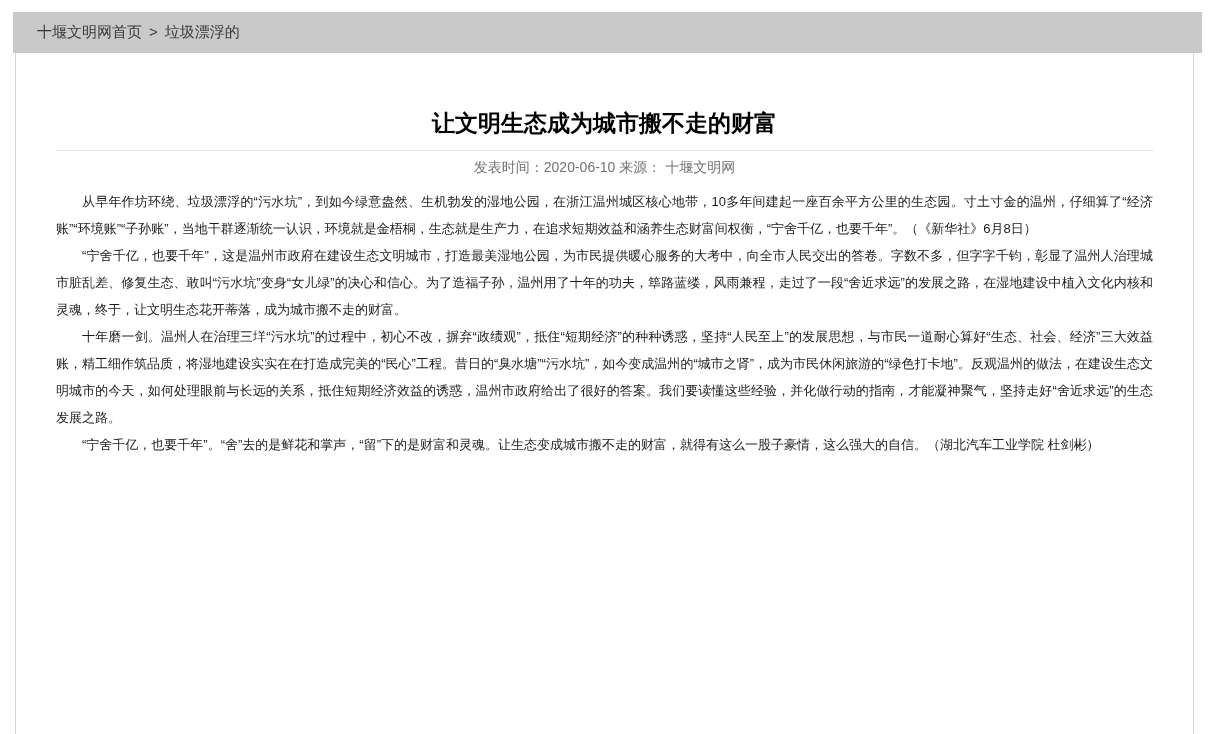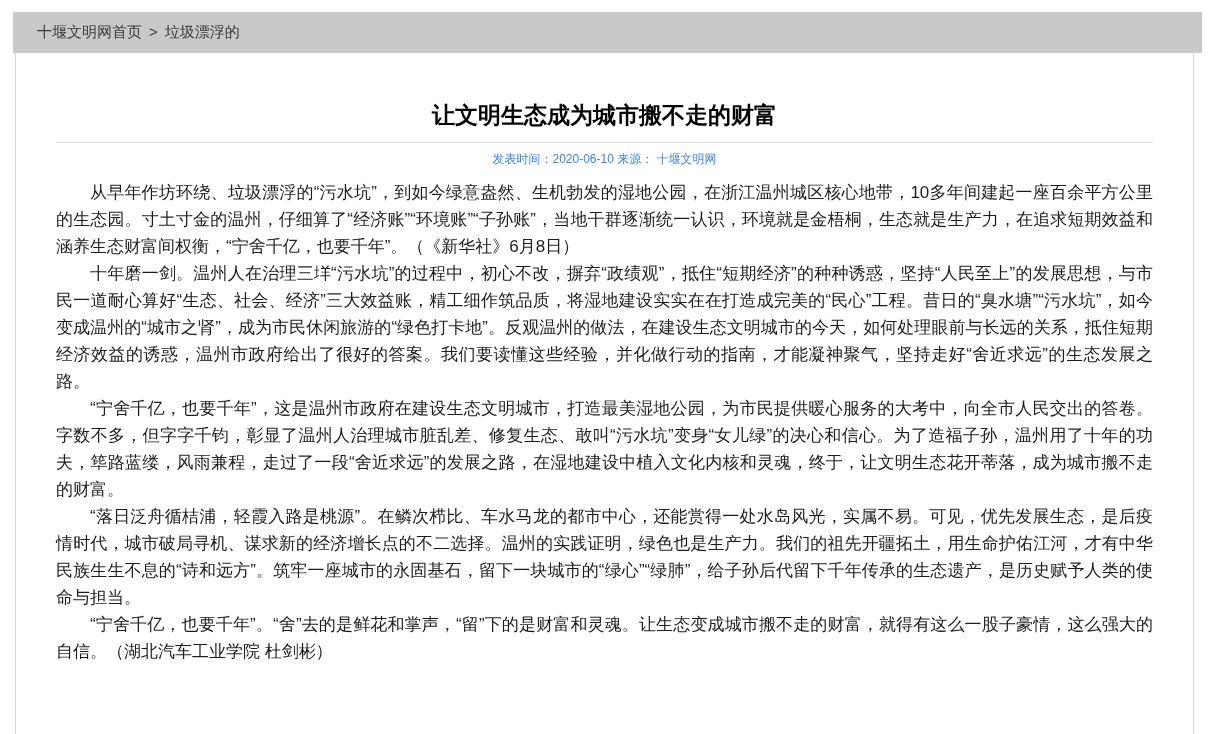--- a/index.html
+++ b/index.html
@@ -29,47 +29,47 @@
   .breadcrumb a { color: #3a3a3a; text-decoration: none; cursor: pointer; }
   .topbar-date { color: #3a3a3a; }
 
   
   .content-frame {
     margin: 0 18px 0 15px;
     height: 681px;
     background: #ffffff;
     border-left: 1px solid #d6d6d6;
     border-right: 1px solid #d6d6d6;
-    padding: 8px 40px;
+    padding: 16px 40px;
   }
 
   .article-title {
     margin: 0;
     padding-top: 40px;
     text-align: center;
     font-size: 23px;
     font-weight: bold;
     color: #000;
     line-height: 28px;
   }
   .title-divider {
     border: none;
     border-top: 1px solid #e2e2e2;
     margin: 13px 0 0 0;
   }
   .publish-meta {
     text-align: center;
-    font-size: 12px;
-    color: #3b82f6;
+    font-size: 14px;
+    color: #737373;
     padding: 8px 0 11px 0;
   }
 
   .article-body p {
     margin: 0;
-    font-size: 17px;
+    font-size: 13px;
     line-height: 27px;
     color: #1c1c1c;
     text-indent: 2em;
     text-align: justify;
   }
 </style>
 </head>
 <body>
 
 <div class="topbar">
@@ -83,19 +83,18 @@
 <div class="content-frame">
 
   <h1 class="article-title">让文明生态成为城市搬不走的财富</h1>
 
   <hr class="title-divider">
 
   <div class="publish-meta">发表时间：2020-06-10 来源： 十堰文明网</div>
 
   <div class="article-body">
     <p>从早年作坊环绕、垃圾漂浮的“污水坑”，到如今绿意盎然、生机勃发的湿地公园，在浙江温州城区核心地带，10多年间建起一座百余平方公里的生态园。寸土寸金的温州，仔细算了“经济账”“环境账”“子孙账”，当地干群逐渐统一认识，环境就是金梧桐，生态就是生产力，在追求短期效益和涵养生态财富间权衡，“宁舍千亿，也要千年”。（《新华社》6月8日）</p>
+    <p>“宁舍千亿，也要千年”，这是温州市政府在建设生态文明城市，打造最美湿地公园，为市民提供暖心服务的大考中，向全市人民交出的答卷。字数不多，但字字千钧，彰显了温州人治理城市脏乱差、修复生态、敢叫“污水坑”变身“女儿绿”的决心和信心。为了造福子孙，温州用了十年的功夫，筚路蓝缕，风雨兼程，走过了一段“舍近求远”的发展之路，在湿地建设中植入文化内核和灵魂，终于，让文明生态花开蒂落，成为城市搬不走的财富。</p>
     <p>十年磨一剑。温州人在治理三垟“污水坑”的过程中，初心不改，摒弃“政绩观”，抵住“短期经济”的种种诱惑，坚持“人民至上”的发展思想，与市民一道耐心算好“生态、社会、经济”三大效益账，精工细作筑品质，将湿地建设实实在在打造成完美的“民心”工程。昔日的“臭水塘”“污水坑”，如今变成温州的“城市之肾”，成为市民休闲旅游的“绿色打卡地”。反观温州的做法，在建设生态文明城市的今天，如何处理眼前与长远的关系，抵住短期经济效益的诱惑，温州市政府给出了很好的答案。我们要读懂这些经验，并化做行动的指南，才能凝神聚气，坚持走好“舍近求远”的生态发展之路。</p>
-    <p>“宁舍千亿，也要千年”，这是温州市政府在建设生态文明城市，打造最美湿地公园，为市民提供暖心服务的大考中，向全市人民交出的答卷。字数不多，但字字千钧，彰显了温州人治理城市脏乱差、修复生态、敢叫“污水坑”变身“女儿绿”的决心和信心。为了造福子孙，温州用了十年的功夫，筚路蓝缕，风雨兼程，走过了一段“舍近求远”的发展之路，在湿地建设中植入文化内核和灵魂，终于，让文明生态花开蒂落，成为城市搬不走的财富。</p>
-    <p>“落日泛舟循桔浦，轻霞入路是桃源”。在鳞次栉比、车水马龙的都市中心，还能赏得一处水岛风光，实属不易。可见，优先发展生态，是后疫情时代，城市破局寻机、谋求新的经济增长点的不二选择。温州的实践证明，绿色也是生产力。我们的祖先开疆拓土，用生命护佑江河，才有中华民族生生不息的“诗和远方”。筑牢一座城市的永固基石，留下一块城市的“绿心”“绿肺”，给子孙后代留下千年传承的生态遗产，是历史赋予人类的使命与担当。</p>
     <p>“宁舍千亿，也要千年”。“舍”去的是鲜花和掌声，“留”下的是财富和灵魂。让生态变成城市搬不走的财富，就得有这么一股子豪情，这么强大的自信。（湖北汽车工业学院 杜剑彬）</p>
   </div>
 
 </div>
 
 </body></html>

